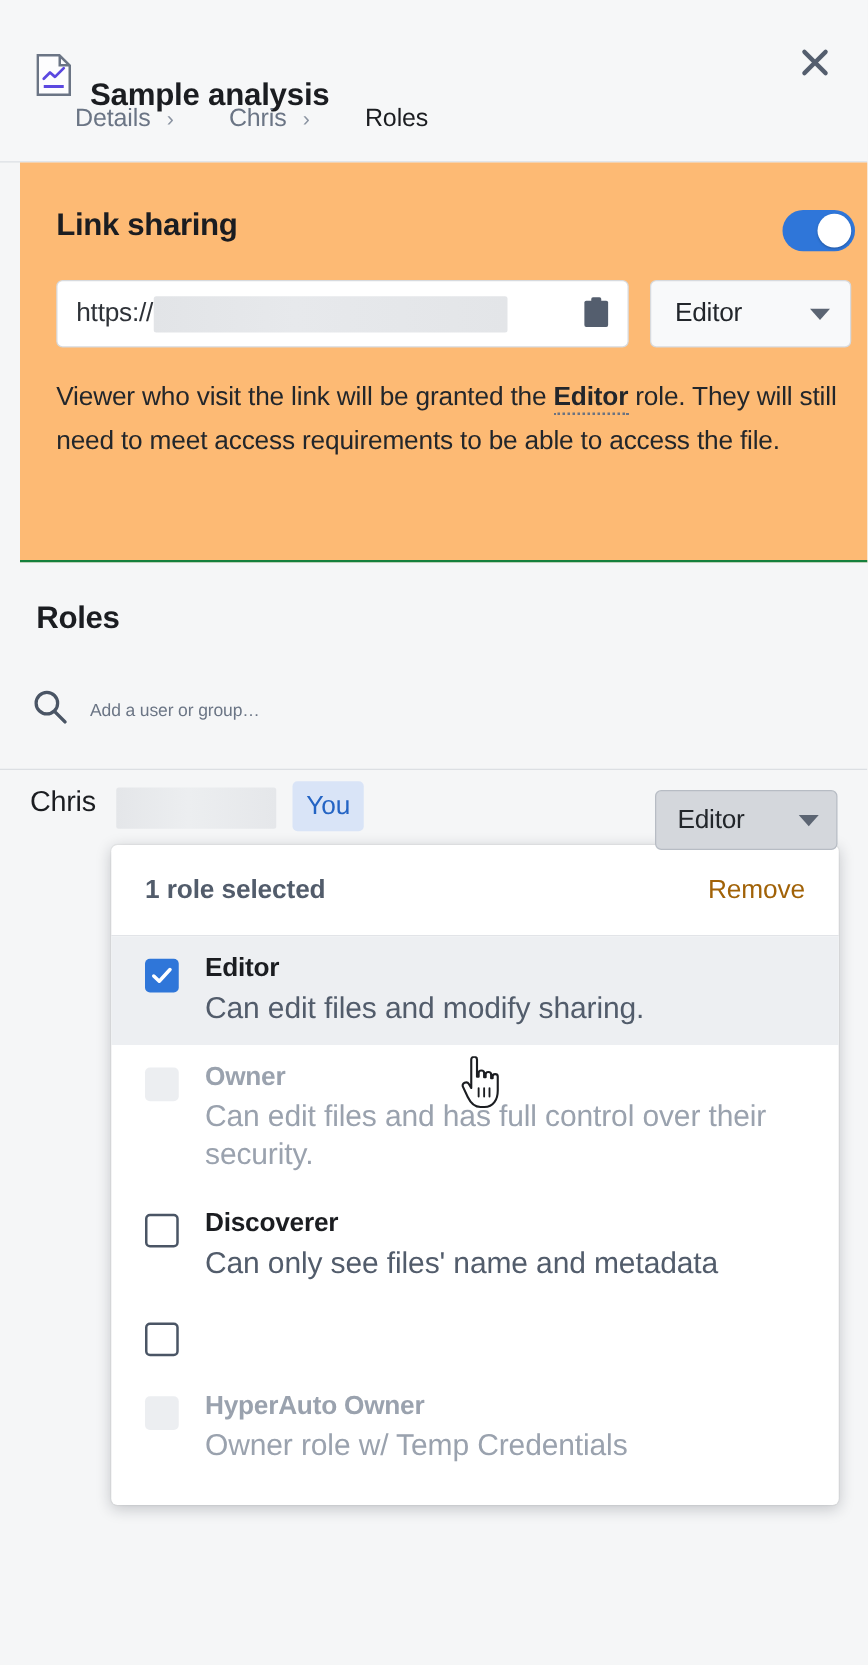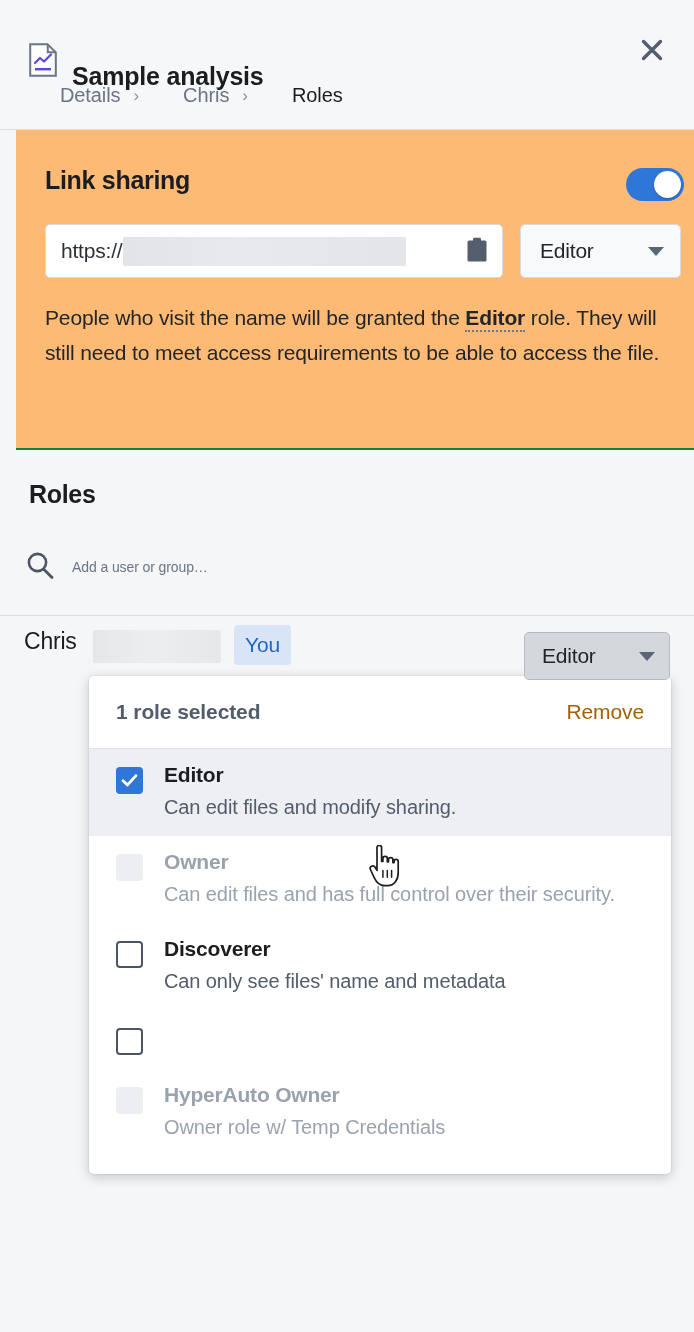--- a/index.html
+++ b/index.html
@@ -216,21 +216,21 @@
   .opt-box.disabled {
     background: #eceef1;
     border: none;
   }
   .opt-text { flex: 1 1 auto; min-width: 0; }
   .opt-name {
     font-size: 21px; font-weight: 700; color: #1b1d21;
     letter-spacing: -0.2px; line-height: 28px;
   }
   .opt-desc {
-    font-size: 20px; color: #525c6b; letter-spacing: -0.1px;
+    font-size: 24px; color: #525c6b; letter-spacing: -0.1px;
     line-height: 30px; margin-top: 3px;
   }
   .opt.dim .opt-name { color: #9aa2ae; }
   .opt.dim .opt-desc { color: #9aa2ae; }
 
   
   .cursor {
     position: absolute; left: 368px; top: 845px;
     width: 34px; height: 42px; z-index: 9;
     pointer-events: none;
@@ -290,21 +290,21 @@
         </span>
       </span>
     </div>
 
     <div class="role-select">
       <span class="lbl">Editor</span>
       <span class="caret"></span>
     </div>
 
     <div class="ls-desc">
-      <span>People who visit the name will be granted the </span><b>Editor</b><span> role. They will still need to meet access requirements to be able to access the file.</span>
+      <span>Viewer who visit the link will be granted the </span><b>Editor</b><span> role. They will still need to meet access requirements to be able to access the file.</span>
     </div>
   </div>
 
   <div class="roles-section">
     <div class="roles-title">Roles</div>
     <div class="search-row">
       <span>
         <svg width="30" height="30" viewBox="0 0 30 30" xmlns="http://www.w3.org/2000/svg">
           <circle cx="12.5" cy="12.5" r="8.6" fill="none" stroke="#4a5565" stroke-width="2.6"></circle>
           <path d="M19 19.5 L27 27.5" stroke="#4a5565" stroke-width="2.8" stroke-linecap="round"></path>

